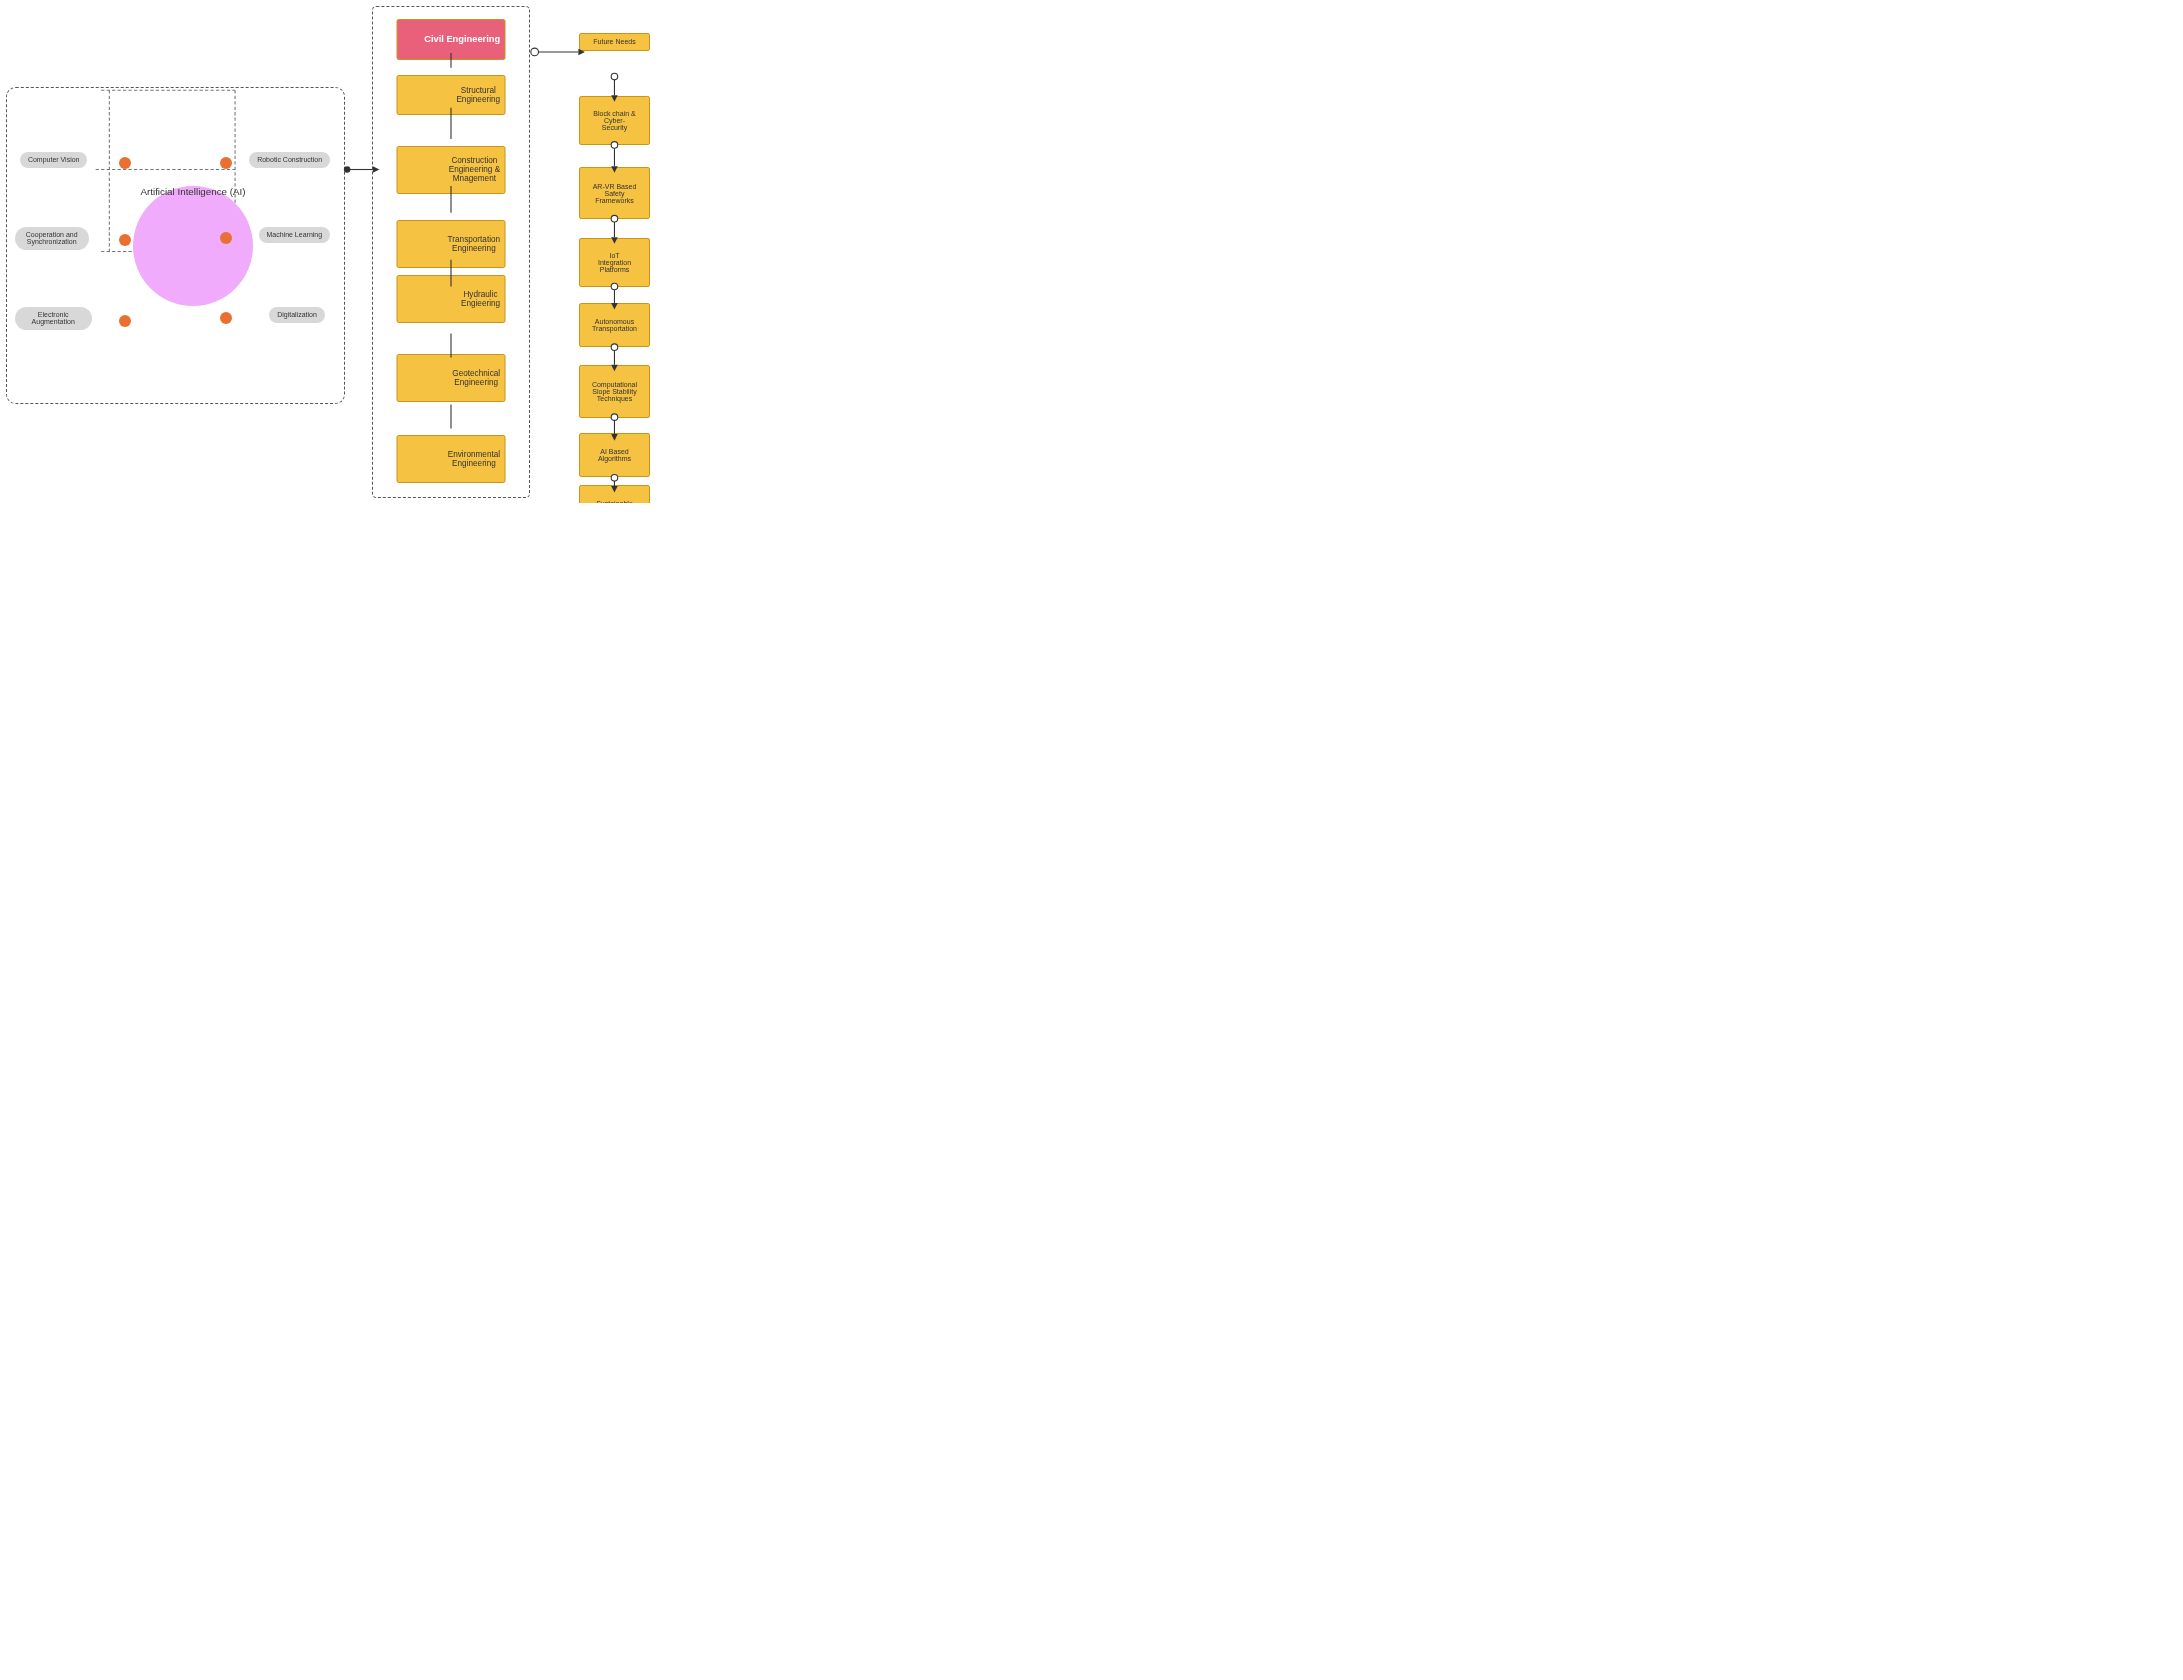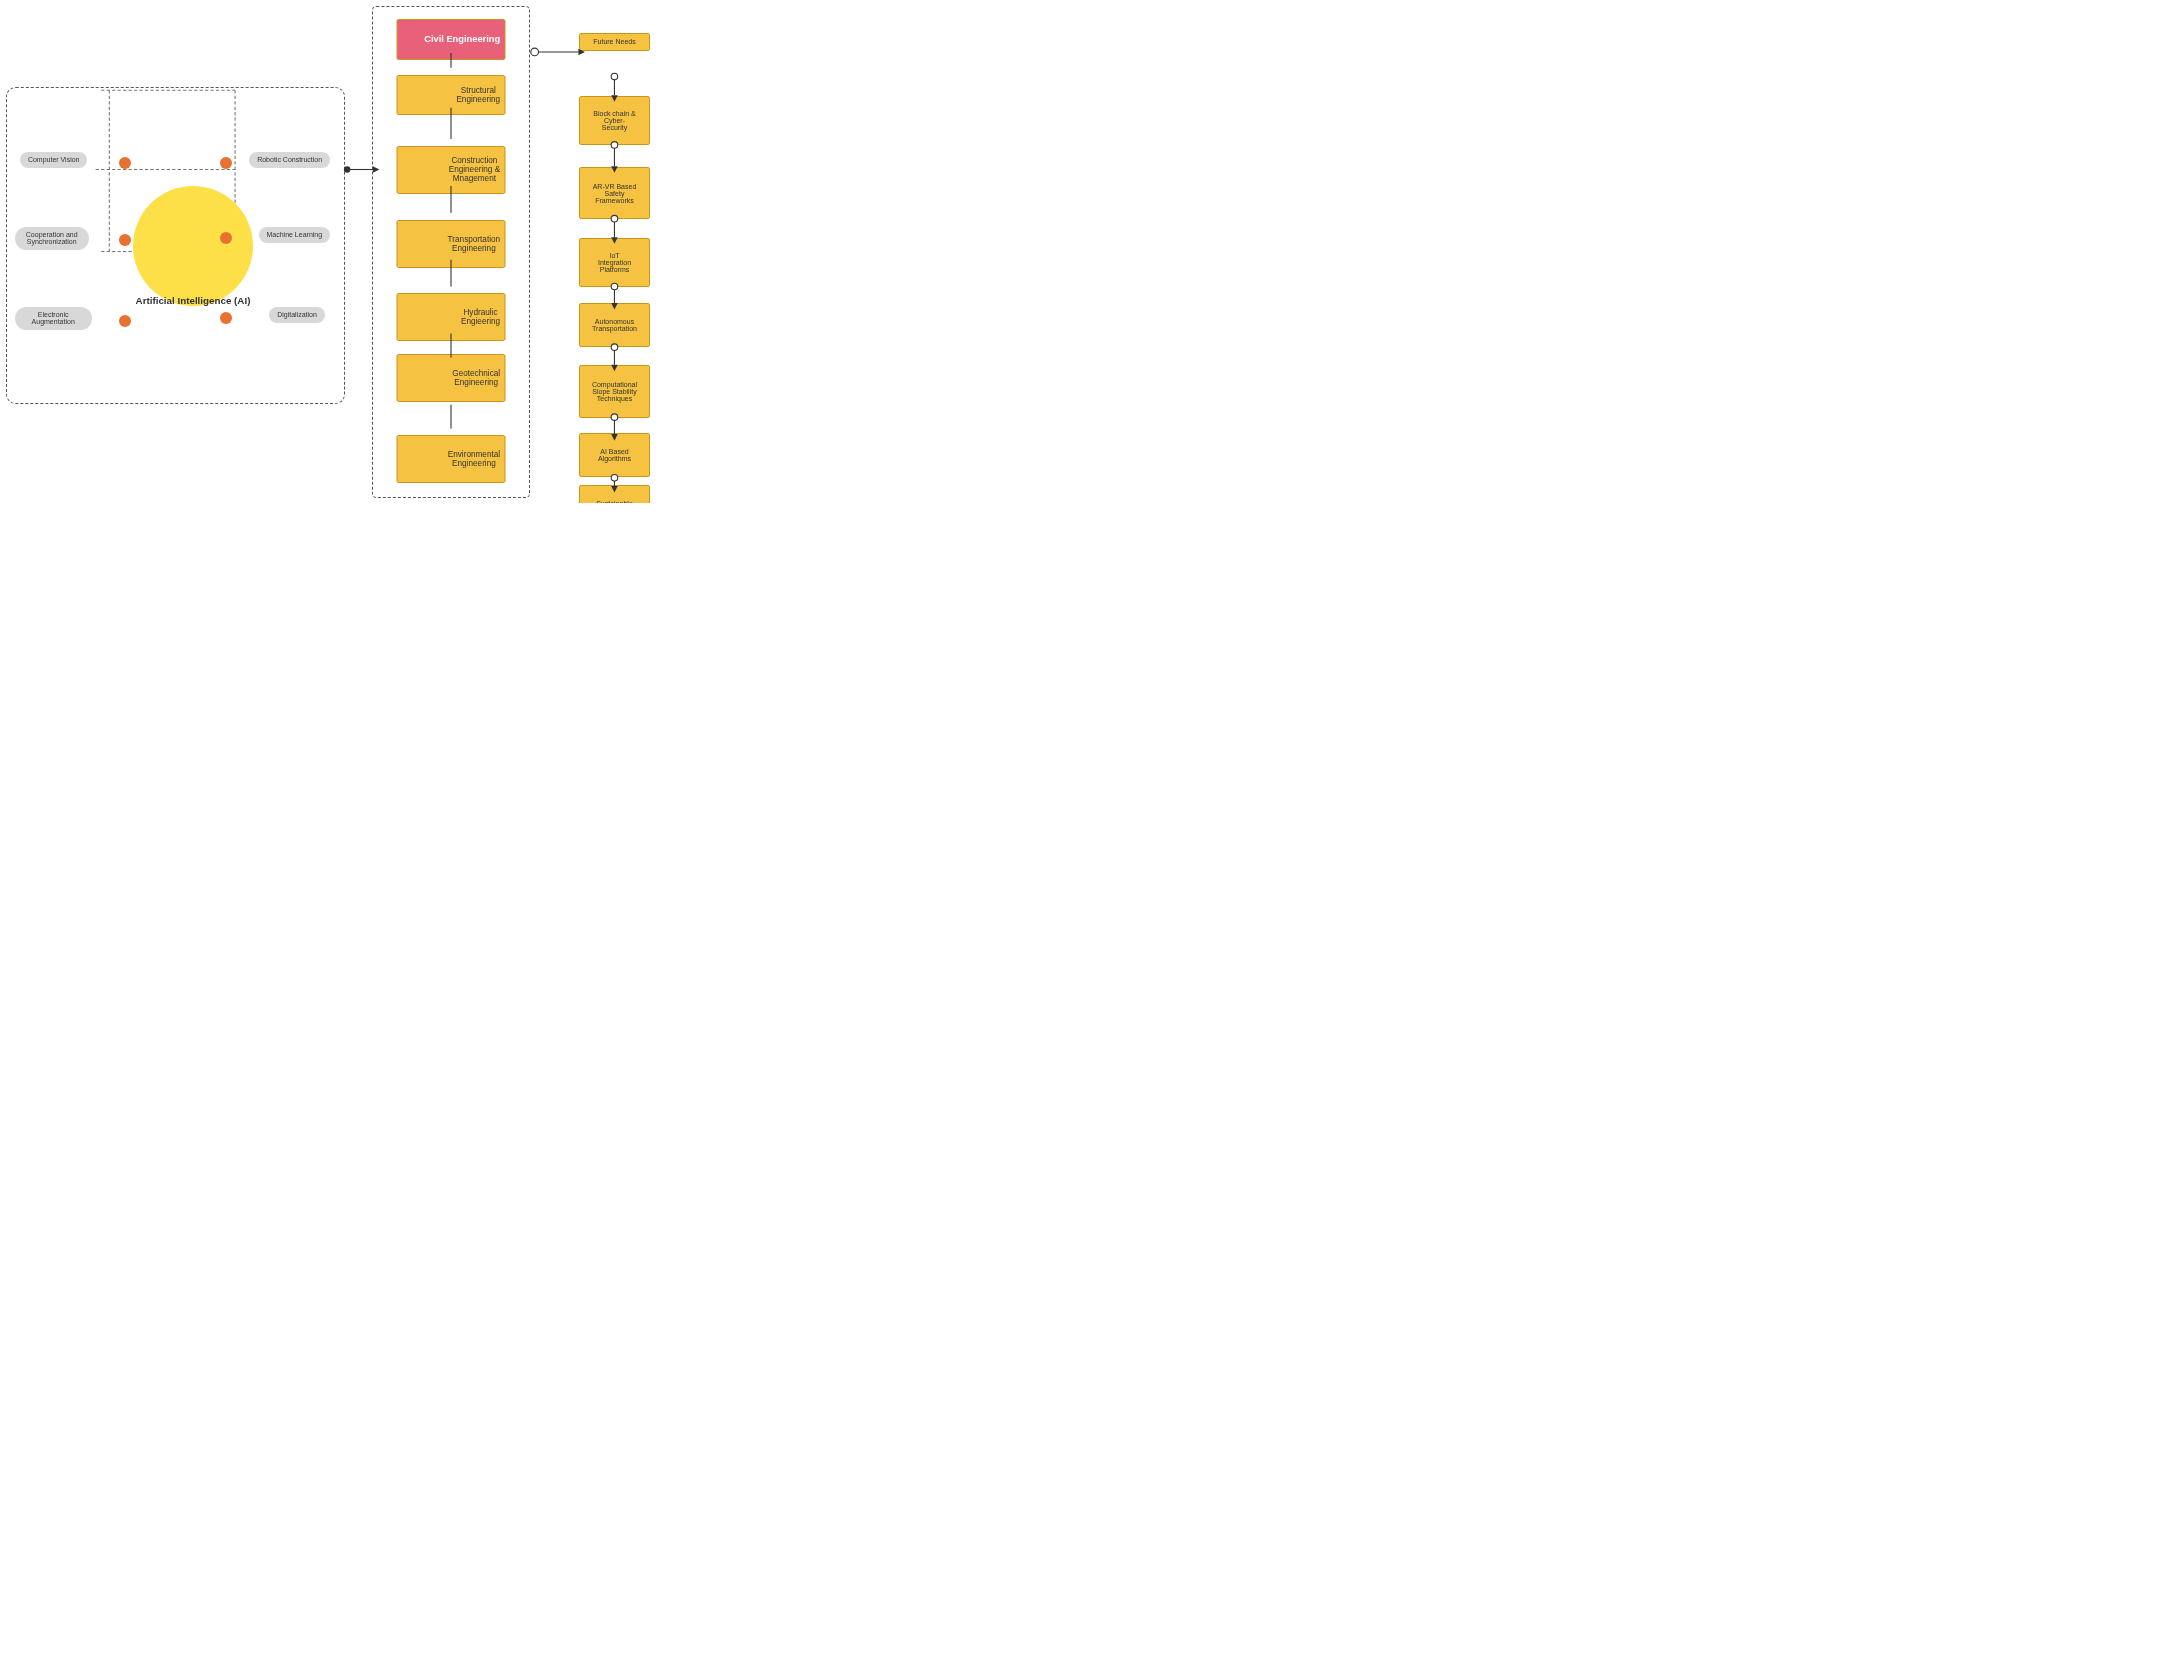--- a/index.html
+++ b/index.html
@@ -29,28 +29,28 @@
       border-radius: 9.8px;
     }
 
     .ai-center {
       position: absolute;
       left: 50%;
       top: 50%;
       transform: translate(-35%, -50%);
       width: 120px;
       height: 120px;
-      background: #fde047;
+      background: #f0abfc;
       border-radius: 50%;
       display: flex;
-      align-items: flex-end;
+      align-items: flex-start;
       justify-content: center;
       text-align: center;
       font-size: 9.8px;
-      font-weight: bold;
+      font-weight: normal;
       color: #333;
       z-index: 2;
     }
 
     .ai-node {
       position: absolute;
       background: #d8d8d8;
       border-radius: 16.4px;
       padding: 4.4px 7.7px;
       font-size: 7px;
@@ -251,21 +251,21 @@
     </div>
 
     <div class="civil-box" style="top:139px; height:48px;padding-left:40px;">
       <span>Construction<br>Engineering &amp;<br>Mnagement</span>
     </div>
 
     <div class="civil-box" style="top:213px; height:48px;">
       <span>Transportation<br>Engineering</span>
     </div>
 
-    <div class="civil-box" style="top:286px; height:48px;">
+    <div class="civil-box" style="top:268px; height:48px;">
       <span>Hydraulic<br>Engieering</span>
     </div>
 
     <div class="civil-box" style="top:347px; height:48px;">
       <span>Geotechnical<br>Engineering</span>
     </div>
 
     <div class="civil-box" style="top:428px; height:48px;">
       <span>Environmental<br>Engineering</span>
     </div>

